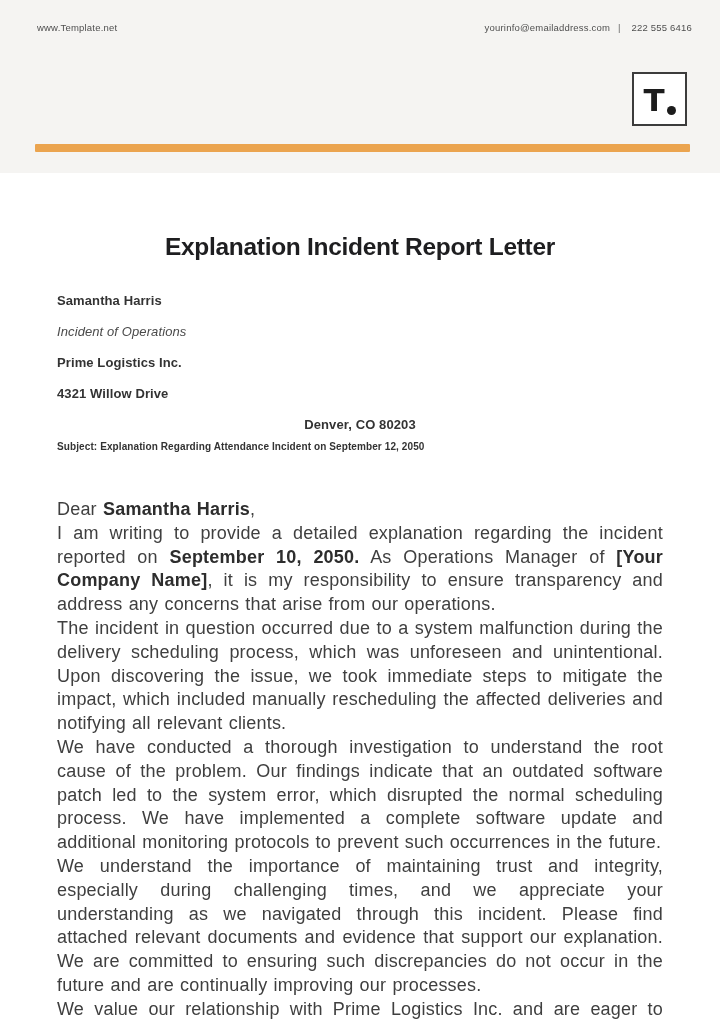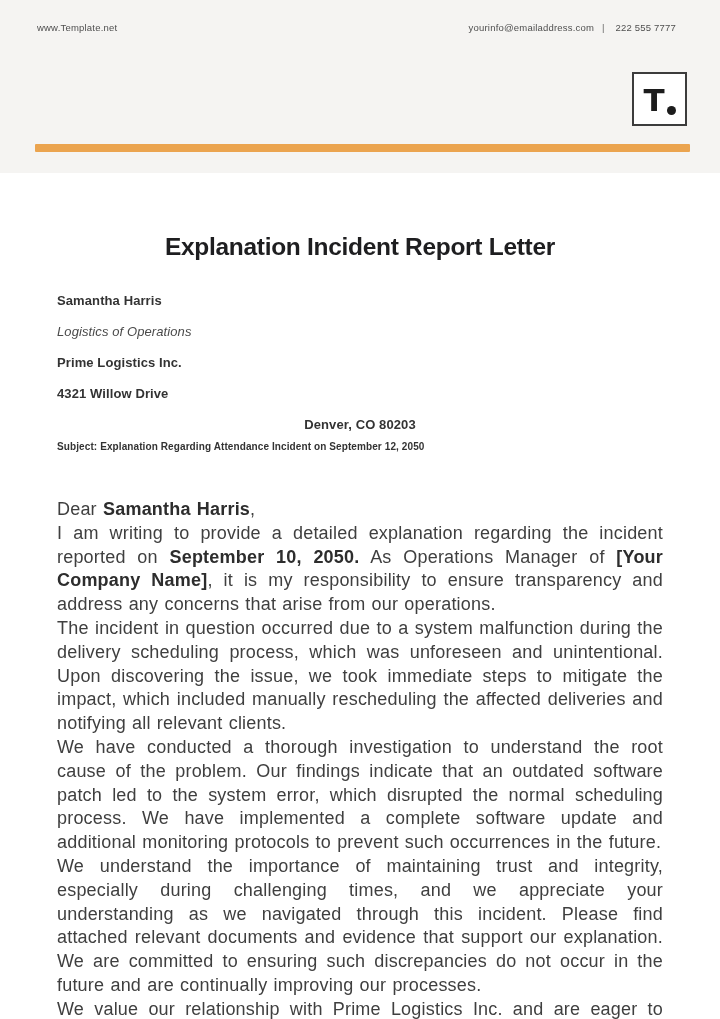--- a/index.html
+++ b/index.html
@@ -4,21 +4,21 @@
 <style>
   html,body{margin:0;padding:0;}
   body{
     width:720px;height:1019px;overflow:hidden;background:#ffffff;
     font-family:"Liberation Sans",sans-serif;position:relative;
   }
   
   .letterhead{position:relative;height:173px;background:#f5f4f2;}
   .lh-top{
     display:flex;justify-content:space-between;align-items:flex-start;
-    padding:22px 44px 0 37px;font-size:9.5px;color:#4f4f4f;letter-spacing:.2px;gap:32px;
+    padding:22px 28px 0 37px;font-size:9.5px;color:#4f4f4f;letter-spacing:.2px;gap:32px;
   }
   .lh-contact span{margin-left:3px;}
   .lh-contact .sep{margin:0 5px;color:#6a6a6a;}
   .logo-box{
     position:absolute;top:72px;right:33px;width:51px;height:50px;
     background:#ffffff;border:2.5px solid #3c3c3c;
     display:flex;align-items:flex-end;justify-content:center;
   }
   .logo-letter{
     font-family:"DejaVu Sans",sans-serif;font-weight:800;font-size:31px;
@@ -61,35 +61,35 @@
 </style>
 </head>
 <body>
 
 <header class="letterhead" style="background: rgb(245, 244, 242);">
   <div class="lh-top">
     <span>www.Template.net</span>
     <span class="lh-contact">
       <span>yourinfo@emailaddress.com</span>
       <span class="sep">|</span>
-      <span>222 555 7777</span>
+      <span>222 555 6416</span>
     </span>
   </div>
   <div class="logo-box">
     <span class="logo-letter">T</span>
     <span class="logo-dot"></span>
   </div>
   <div class="accent-bar" style="background: rgb(235, 164, 79);"></div>
 </header>
 
 <main class="content">
   <h1 class="title">Explanation Incident Report Letter</h1>
   <div class="recipient">
       <div class="line bold">Samantha Harris</div>
-      <div class="line italic">Logistics of Operations</div>
+      <div class="line italic">Incident of Operations</div>
       <div class="line bold">Prime Logistics Inc.</div>
       <div class="line bold">4321 Willow Drive</div>
       <div class="line bold">Denver, CO 80203</div>
     </div>
   <div class="subject">Subject: Explanation Regarding Attendance Incident on September 12, 2050</div>
   <div class="body">
       <p><span>Dear </span><span class="b">Samantha Harris</span><span>,</span></p>
       <p><span>I am writing to provide a detailed explanation regarding the incident reported on </span><span class="b">September 10, 2050.</span><span> As Operations Manager of </span><span class="b">[Your Company Name]</span><span>, it is my responsibility to ensure transparency and address any concerns that arise from our operations.</span></p>
       <p><span>The incident in question occurred due to a system malfunction during the delivery scheduling process, which was unforeseen and unintentional. Upon discovering the issue, we took immediate steps to mitigate the impact, which included manually rescheduling the affected deliveries and notifying all relevant clients.</span></p>
       <p><span>We have conducted a thorough investigation to understand the root cause of the problem. Our findings indicate that an outdated software patch led to the system error, which disrupted the normal scheduling process. We have implemented a complete software update and additional monitoring protocols to prevent such occurrences in the future.</span></p>

